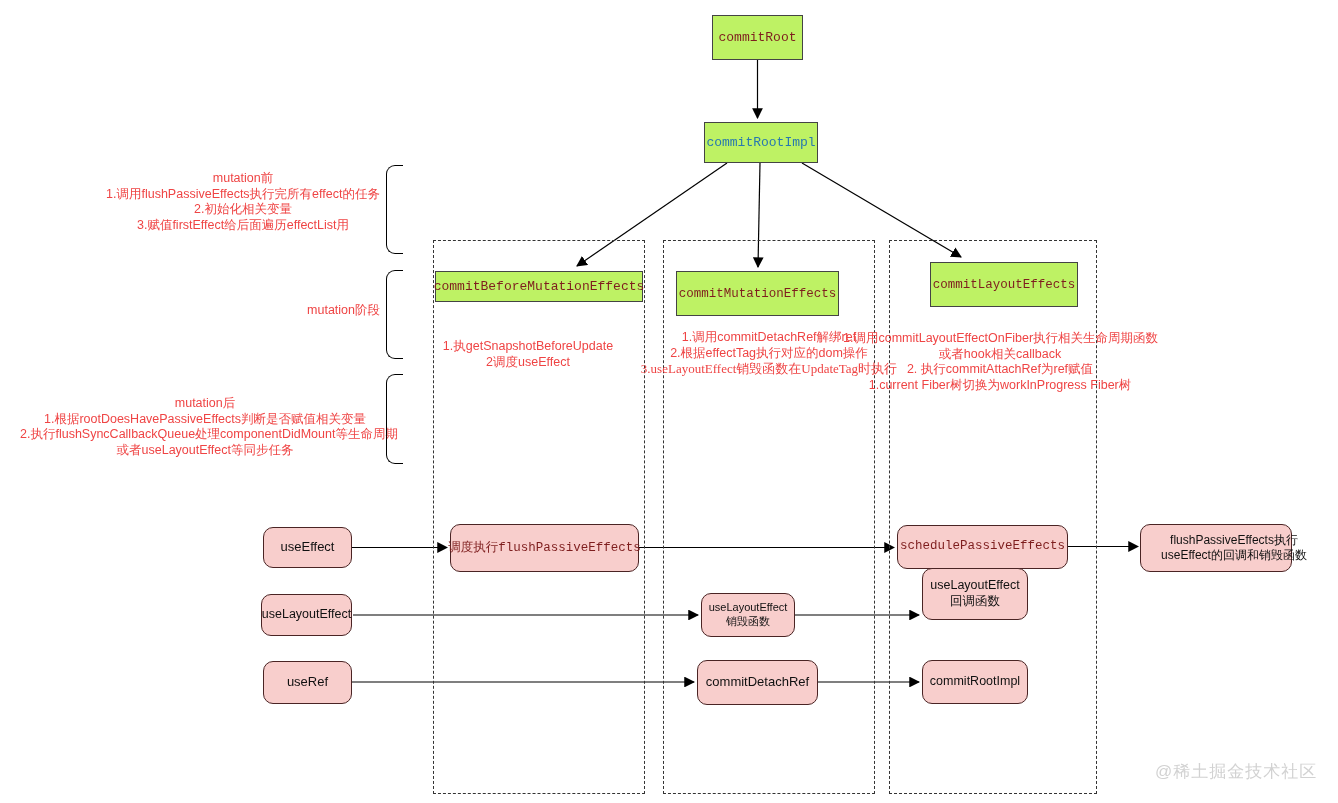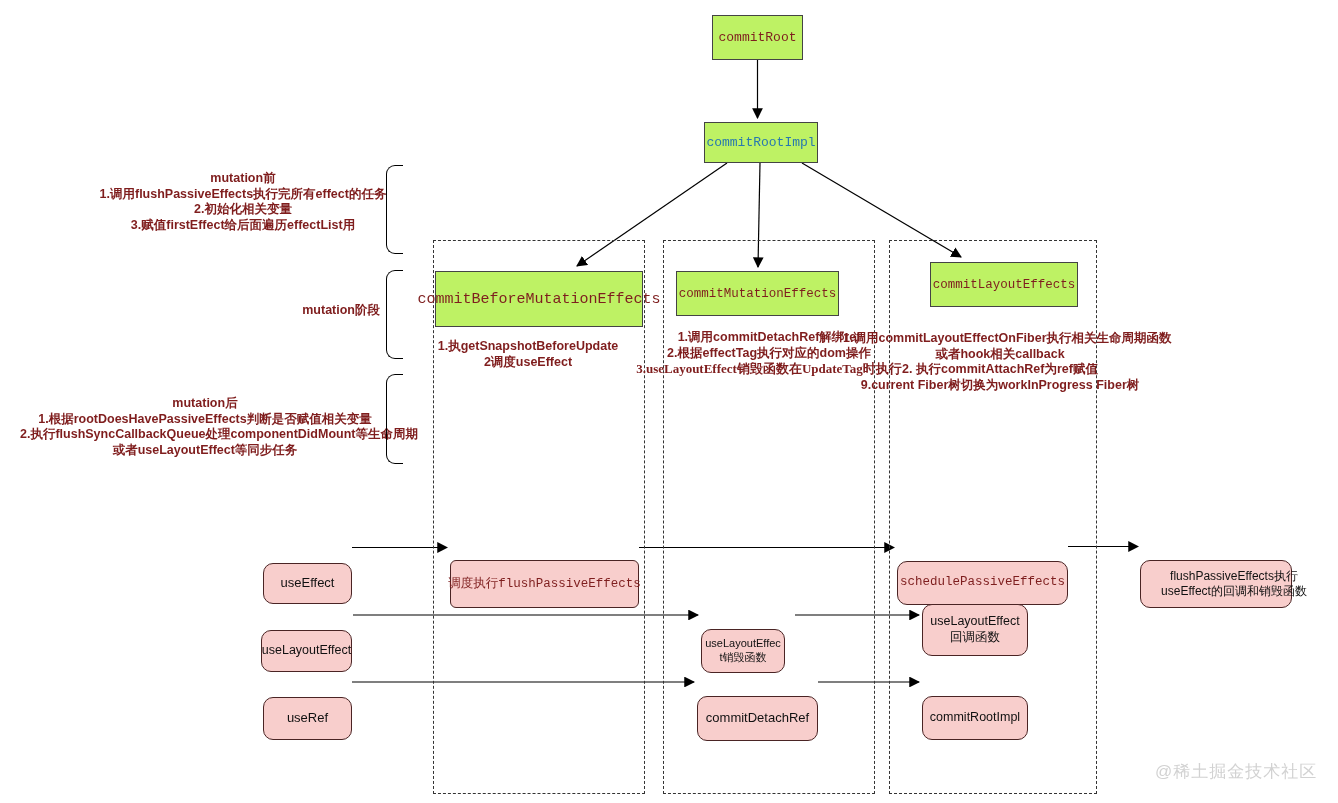--- a/index.html
+++ b/index.html
@@ -30,25 +30,24 @@
   
   .column {
     position: absolute;
     border: 1px dashed #333333;
     background: transparent;
   }
 
   
   .note {
     position: absolute;
-    color: #7f1d1d;
+    color: #ef4444;
     font-size: 12.5px;
     line-height: 15.5px;
     text-align: center;
-    font-weight: bold;
   }
   .note div { white-space: nowrap; }
   .note .serif { font-family: "Liberation Serif", serif; font-size: 13px; }
 
   
   .bracket {
     position: absolute;
     width: 17px;
     border-left: 1.5px solid #000000;
     border-top: 1.5px solid #000000;
@@ -63,21 +62,20 @@
     border: 1.5px solid #4a2424;
     border-radius: 10px;
     display: flex;
     flex-direction: column;
     align-items: center;
     justify-content: center;
     text-align: center;
     font-size: 13px;
     color: #111111;
     line-height: 1.25;
-    margin-top: 36px;
   }
   .pink .mono { font-family: "Liberation Mono", "DejaVu Sans Mono", monospace; }
   .pink.red-text { color: #7e1e1e; }
   .nowrap { white-space: nowrap; }
 
   svg.arrows {
     position: absolute;
     left: 0; top: 0;
     width: 1338px; height: 803px;
     pointer-events: none;
@@ -117,38 +115,38 @@
     </g>
   </svg>
 
   <div class="column" style="left:433px; top:240px; width:212px; height:554px;"></div>
   <div class="column" style="left:663px; top:240px; width:212px; height:554px;"></div>
   <div class="column" style="left:889px; top:240px; width:208px; height:554px;"></div>
 
   <div class="node code-red" style="left:712px; top:15px; width:91px; height:45px; font-size:13px;">commitRoot</div>
   <div class="node code-blue" style="left:704px; top:122px; width:114px; height:41px; font-size:13px;">commitRootImpl</div>
 
-  <div class="node code-red" style="left:435px; top:271px; width:208px; height:56px; font-size:15px;">commitBeforeMutationEffects</div>
+  <div class="node code-red" style="left:435px; top:271px; width:208px; height:31px; font-size:13px;">commitBeforeMutationEffects</div>
   <div class="node code-red" style="left:676px; top:271px; width:163px; height:45px; font-size:12.5px;">commitMutationEffects</div>
   <div class="node code-red" style="left:930px; top:262px; width:148px; height:45px; font-size:12.5px;">commitLayoutEffects</div>
 
   <div class="note" style="left:433px; top:339px; width:190px;">
     <div>1.执getSnapshotBeforeUpdate</div>
     <div>2调度useEffect</div>
   </div>
   <div class="note" style="left:619px; top:330px; width:300px;">
     <div>1.调用commitDetachRef解绑ref</div>
     <div>2.根据effectTag执行对应的dom操作</div>
     <div class="serif">3.useLayoutEffect销毁函数在UpdateTag时执行</div>
   </div>
   <div class="note" style="left:843px; top:331px; width:314px;">
     <div>1.调用commitLayoutEffectOnFiber执行相关生命周期函数</div>
     <div>或者hook相关callback</div>
     <div>2. 执行commitAttachRef为ref赋值</div>
-    <div>9.current Fiber树切换为workInProgress Fiber树</div>
+    <div>1.current Fiber树切换为workInProgress Fiber树</div>
   </div>
 
   <div class="note" style="left:88px; top:171px; width:310px;">
     <div>mutation前</div>
     <div>1.调用flushPassiveEffects执行完所有effect的任务</div>
     <div>2.初始化相关变量</div>
     <div>3.赋值firstEffect给后面遍历effectList用</div>
   </div>
   <div class="note" style="left:270px; top:303px; width:110px; text-align:right;">mutation阶段</div>
   <div class="note" style="left:20px; top:396px; width:370px;">
@@ -156,33 +154,33 @@
     <div>1.根据rootDoesHavePassiveEffects判断是否赋值相关变量</div>
     <div>2.执行flushSyncCallbackQueue处理componentDidMount等生命周期</div>
     <div>或者useLayoutEffect等同步任务</div>
   </div>
 
   <div class="bracket" style="left:386px; top:165px; height:89px;"></div>
   <div class="bracket" style="left:386px; top:270px; height:89px;"></div>
   <div class="bracket" style="left:386px; top:374px; height:90px;"></div>
 
   <div class="pink" style="left:263px; top:527px; width:89px; height:41px;">useEffect</div>
-  <div class="pink red-text" style="left:450px; top:524px; width:189px; height:48px; font-size:12.5px;border-radius:6px;">
+  <div class="pink red-text" style="left:450px; top:524px; width:189px; height:48px; font-size:12.5px;">
     <div class="nowrap">
       <span>调度执行</span><span class="mono">flushPassiveEffects</span>
     </div>
   </div>
   <div class="pink red-text mono" style="left:897px; top:525px; width:171px; height:44px; font-size:12.5px; font-family:'Liberation Mono','DejaVu Sans Mono',monospace;">schedulePassiveEffects</div>
   <div class="pink" style="left:1140px; top:524px; width:152px; height:48px; font-size:12px;padding-left:36px;">
     <div class="nowrap">flushPassiveEffects执行</div>
     <div class="nowrap">useEffect的回调和销毁函数</div>
   </div>
 
   <div class="pink" style="left:261px; top:594px; width:91px; height:42px; font-size:12.5px;">useLayoutEffect</div>
-  <div class="pink" style="left:701px; top:593px; width:84px; height:44px; font-size:11px; word-break:break-all; padding:18px 3px;">useLayoutEffect销毁函数</div>
+  <div class="pink" style="left:701px; top:593px; width:94px; height:44px; font-size:11px; word-break:break-all; padding:18px 3px;">useLayoutEffect销毁函数</div>
   <div class="pink" style="left:922px; top:568px; width:106px; height:52px; font-size:12.5px; word-break:break-all; padding:0 3px;">useLayoutEffect回调函数</div>
 
   <div class="pink" style="left:263px; top:661px; width:89px; height:43px;">useRef</div>
   <div class="pink" style="left:697px; top:660px; width:121px; height:45px;">commitDetachRef</div>
   <div class="pink" style="left:922px; top:660px; width:106px; height:44px; font-size:12.5px;">commitRootImpl</div>
 
   <div class="watermark" style="left:1155px; top:760px;">@稀土掘金技术社区</div>
 
 </div>
 

